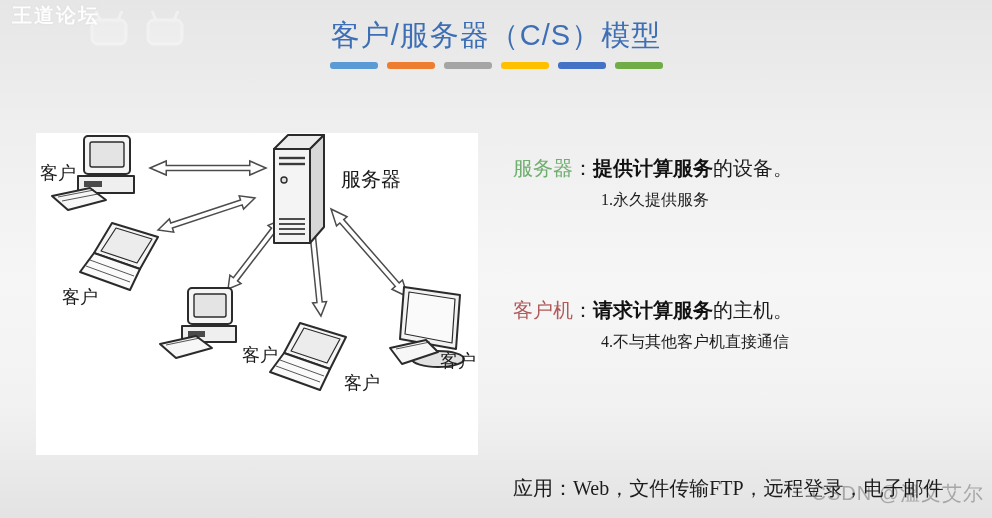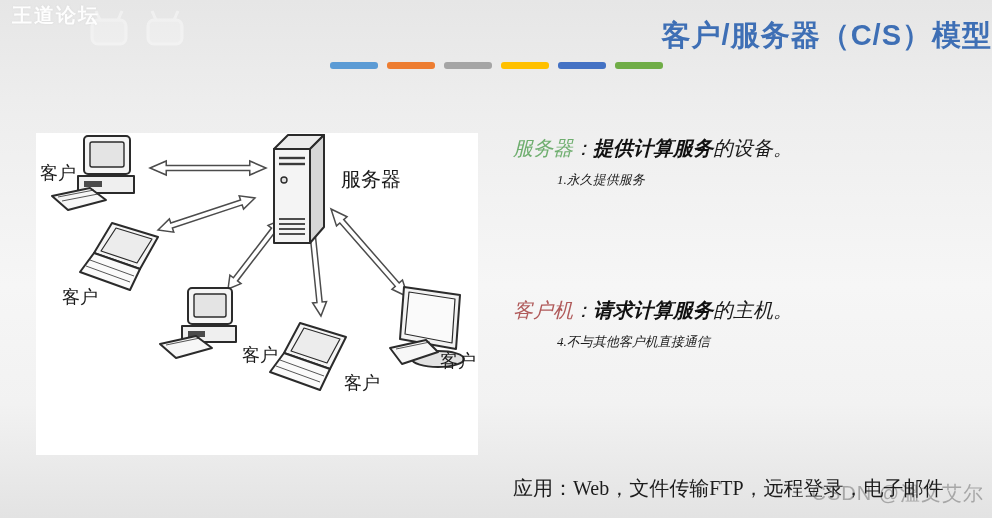--- a/index.html
+++ b/index.html
@@ -18,39 +18,39 @@
   }
   .wm-bili{position:absolute;left:88px;top:4px;opacity:.5;}
   .wm-csdn{
     position:absolute;right:8px;top:480px;
     font-family:"Liberation Sans", sans-serif;
     font-size:20px;color:rgba(125,125,125,0.60);
     letter-spacing:1px;white-space:nowrap;
   }
   .page-title{
     position:absolute;left:0;top:16px;width:100%;
-    text-align:right;font-size:29px;font-weight:bold;
+    text-align:center;font-size:29px;font-weight:normal;
     font-family:"Liberation Sans", sans-serif;
     letter-spacing:1px;
   }
   .bars{
     position:absolute;left:0;top:62px;width:100%;
     display:flex;justify-content:center;gap:9px;
   }
   .bars span{width:48px;height:7px;border-radius:3px;display:block;}
   .diagram-panel{
     position:absolute;left:36px;top:133px;width:442px;height:322px;
     background:#ffffff;
   }
   .rightcol{position:absolute;left:513px;width:470px;}
-  .sec-server{top:132px;font-style:italic;}
+  .sec-server{top:152px;}
   .sec-client{top:294px;}
   .lead{font-size:20px;line-height:32px;white-space:nowrap;}
   .lead b{color:#111;}
-  .item{font-size:13px;line-height:32px;margin-left:44px;white-space:nowrap;}
+  .item{font-size:16px;line-height:32px;margin-left:88px;white-space:nowrap;}
   .footer-line{
     position:absolute;left:513px;top:475px;
     font-size:20px;white-space:nowrap;
   }
   svg text{font-family:"Liberation Serif", serif;fill:#1a1a1a;}
 </style>
 </head>
 <body>
 
 <div class="wm-forum">王道论坛</div>
@@ -156,20 +156,20 @@
   </svg>
 </div>
 
 <div class="rightcol sec-server" style="position:absolute;">
   <div class="lead">
     <span style="color: rgb(111, 174, 111);">服务器</span><span>：</span><b>提供计算服务</b><span>的设备。</span>
   </div>
   <div class="item">1.永久提供服务</div>
 </div>
 
-<div class="rightcol sec-client" style="position:absolute;font-style:italic;">
+<div class="rightcol sec-client" style="position:absolute;">
   <div class="lead">
     <span style="color: rgb(176, 90, 90);">客户机</span><span>：</span><b>请求计算服务</b><span>的主机。</span>
   </div>
   <div class="item">4.不与其他客户机直接通信</div>
 </div>
 
 <div class="footer-line">应用：Web，文件传输FTP，远程登录，电子邮件</div>
 
 </body></html>

